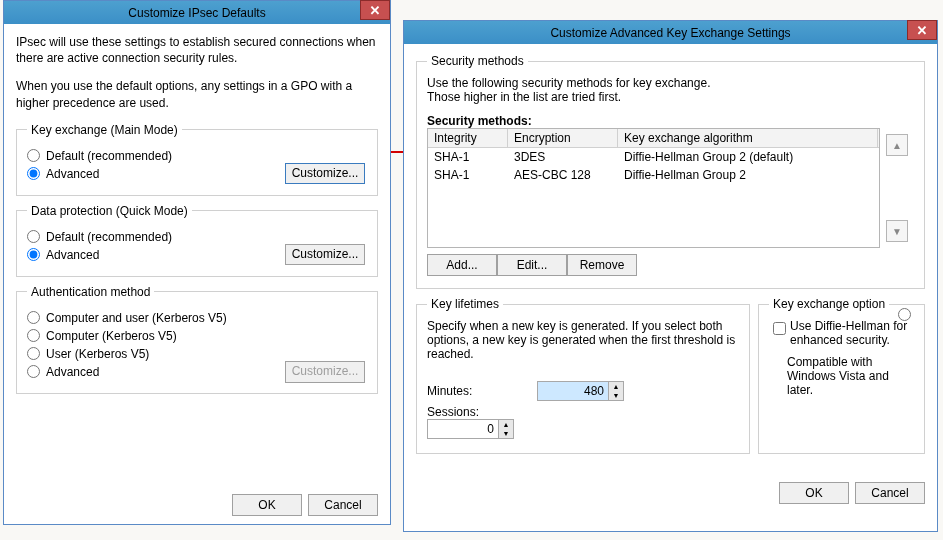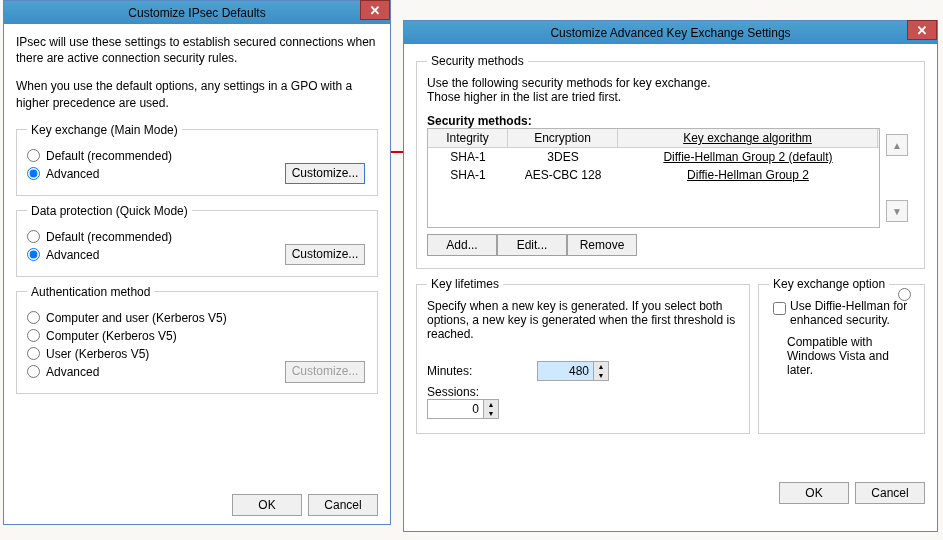--- a/index.html
+++ b/index.html
@@ -94,44 +94,43 @@
     display: inline-flex;
     align-items: center;
     justify-content: center;
   }
   .btn.disabled {
     color: #9e9e9e;
   }
   .table-wrap {
     border: 1px solid #b5b5b5;
     background: #fff;
-    height: 100px;
+    height: 120px;
     position: relative;
-    text-align: center;
   }
   .table-head {
     display: flex;
     background: #f3f3f3;
     border-bottom: 1px solid #d0d0d0;
     font-size: 12px;
   }
   .th {
     padding: 2px 6px;
     border-right: 1px solid #d0d0d0;
   }
   .tr {
     display: flex;
     font-size: 12px;
   }
   .td {
     padding: 2px 6px;
   }
   .col1 { width: 80px; }
   .col2 { width: 110px; }
-  .col3 { width: 260px; text-decoration: underline; }
+  .col3 { width: 260px; }
   .updown {
     position: absolute;
     right: -28px;
     width: 22px;
     display: flex;
     flex-direction: column;
     gap: 4px;
   }
   .arrow-btn {
     width: 22px;
@@ -146,21 +145,21 @@
   }
   .row-btns {
     display: flex;
     margin-top: 6px;
   }
   .spinner {
     display: inline-flex;
     border: 1px solid #a8a8a8;
   }
   .spinner input {
-    width: 55px;
+    width: 70px;
     height: 18px;
     border: none;
     text-align: right;
     font-size: 12px;
     padding: 0 4px;
   }
   .sp-btns {
     display: flex;
     flex-direction: column;
     border-left: 1px solid #a8a8a8;

